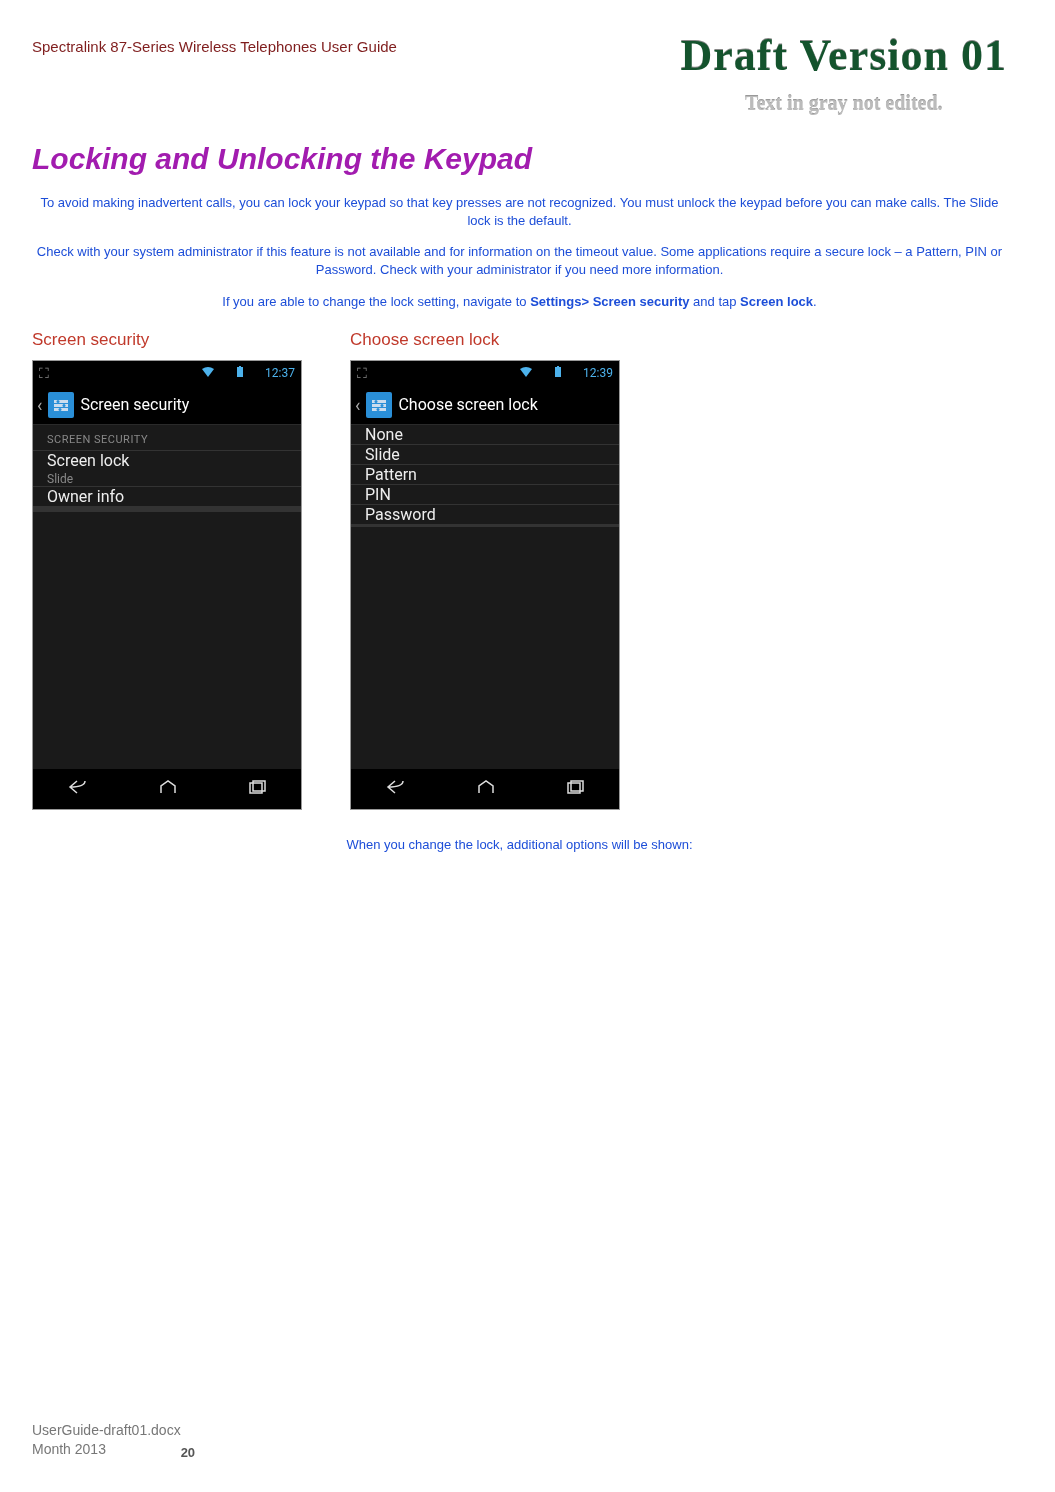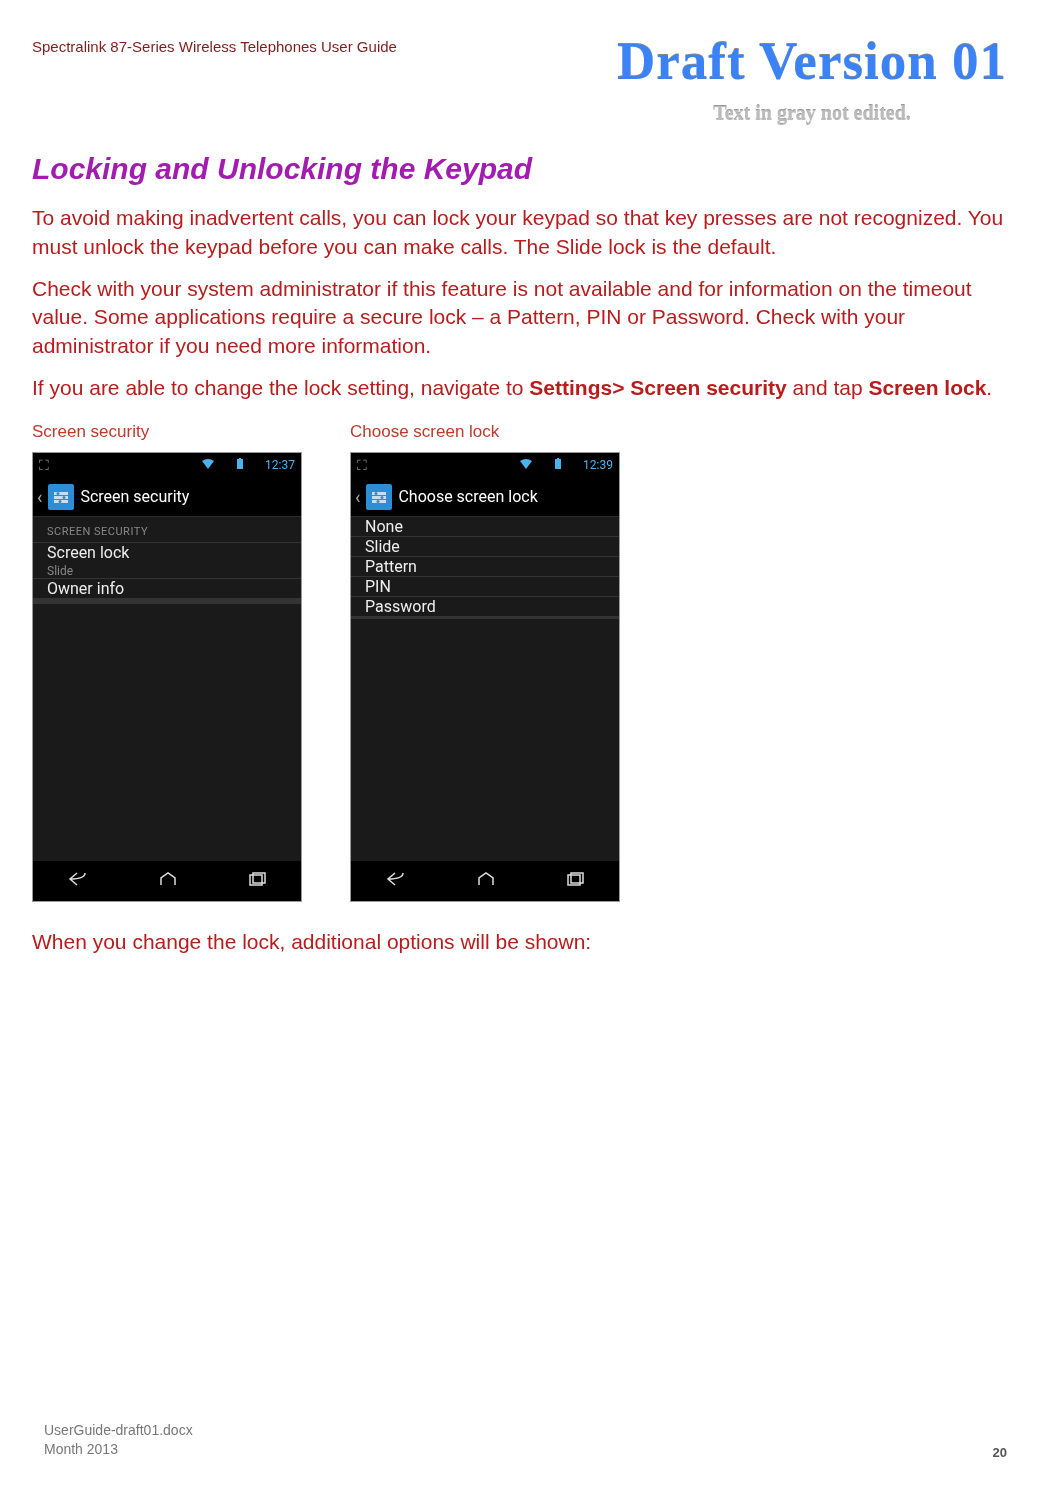--- a/index.html
+++ b/index.html
@@ -22,24 +22,24 @@
     .doc-title {
       font-size: 15px;
       color: #7f1d1d;
       padding-top: 6px;
     }
     .watermark {
       text-align: center;
       line-height: 1.1;
     }
     .watermark-title {
-      font-size: 53px;
+      font-size: 44px;
       font-weight: bold;
       font-family: Georgia, "Times New Roman", serif;
-      color: #3b82f6;
+      color: #14532d;
       text-shadow: 0 1px 0 #fff, 0 -1px 0 #888;
       letter-spacing: 1px;
       white-space: nowrap;
     }
     .watermark-sub {
       font-size: 20px;
       font-weight: bold;
       font-family: Georgia, "Times New Roman", serif;
       color: #bbb;
       text-shadow: 0 1px 0 #fff, 0 -1px 0 #999;
@@ -47,24 +47,25 @@
     }
     h1.section-heading {
       font-family: "Trebuchet MS", "Lucida Sans", sans-serif;
       font-style: italic;
       font-weight: bold;
       font-size: 30px;
       color: #a21caf;
       margin-bottom: 18px;
     }
     p.body {
-      font-size: 21px;
+      font-size: 13px;
       line-height: 1.35;
-      color: #b91c1c;
+      color: #1d4ed8;
       margin-bottom: 14px;
+      text-align: center;
     }
     .bold { font-weight: bold; }
     .captions-row {
       display: flex;
       gap: 48px;
       margin-top: 20px;
       margin-bottom: 10px;
     }
     .caption {
       font-size: 17px;
@@ -144,25 +145,24 @@
       justify-content: space-around;
       align-items: center;
     }
     .nav-icon { color: #ddd; }
     .footer {
       position: absolute;
       bottom: 32px;
       left: 32px;
       right: 48px;
       display: flex;
-      justify-content: space-between;
+      justify-content: flex-start;
       align-items: flex-end;
       font-size: 14px;
       color: #777;
-      margin-left: 12px;
     }
     .footer-left { line-height: 1.4; }
     .footer-right { font-size: 13px; color: #555; font-weight: bold; }
   </style>
 </head>
 <body>
 
 <div class="header-row">
   <div class="doc-title">Spectralink 87-Series Wireless Telephones User Guide</div>
   <div class="watermark">

